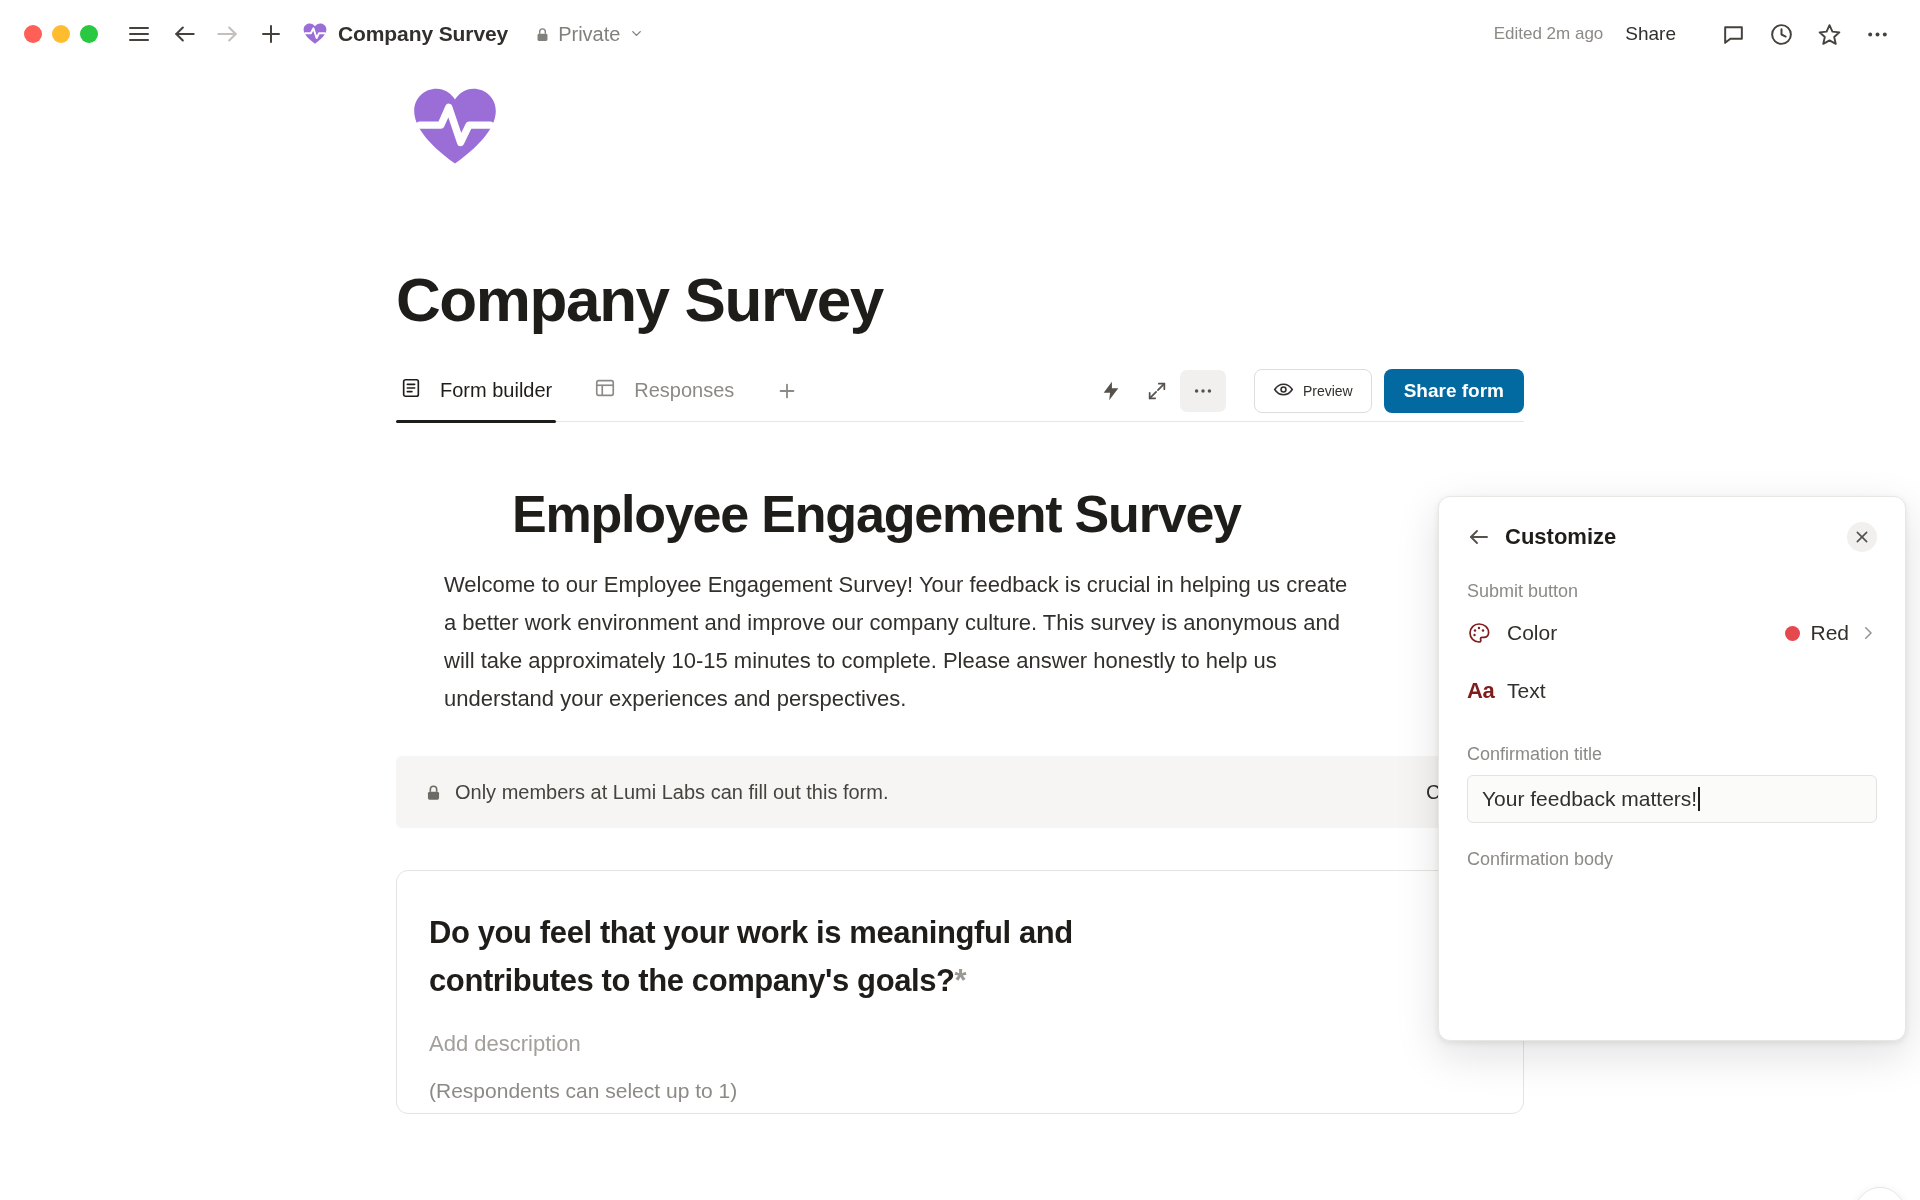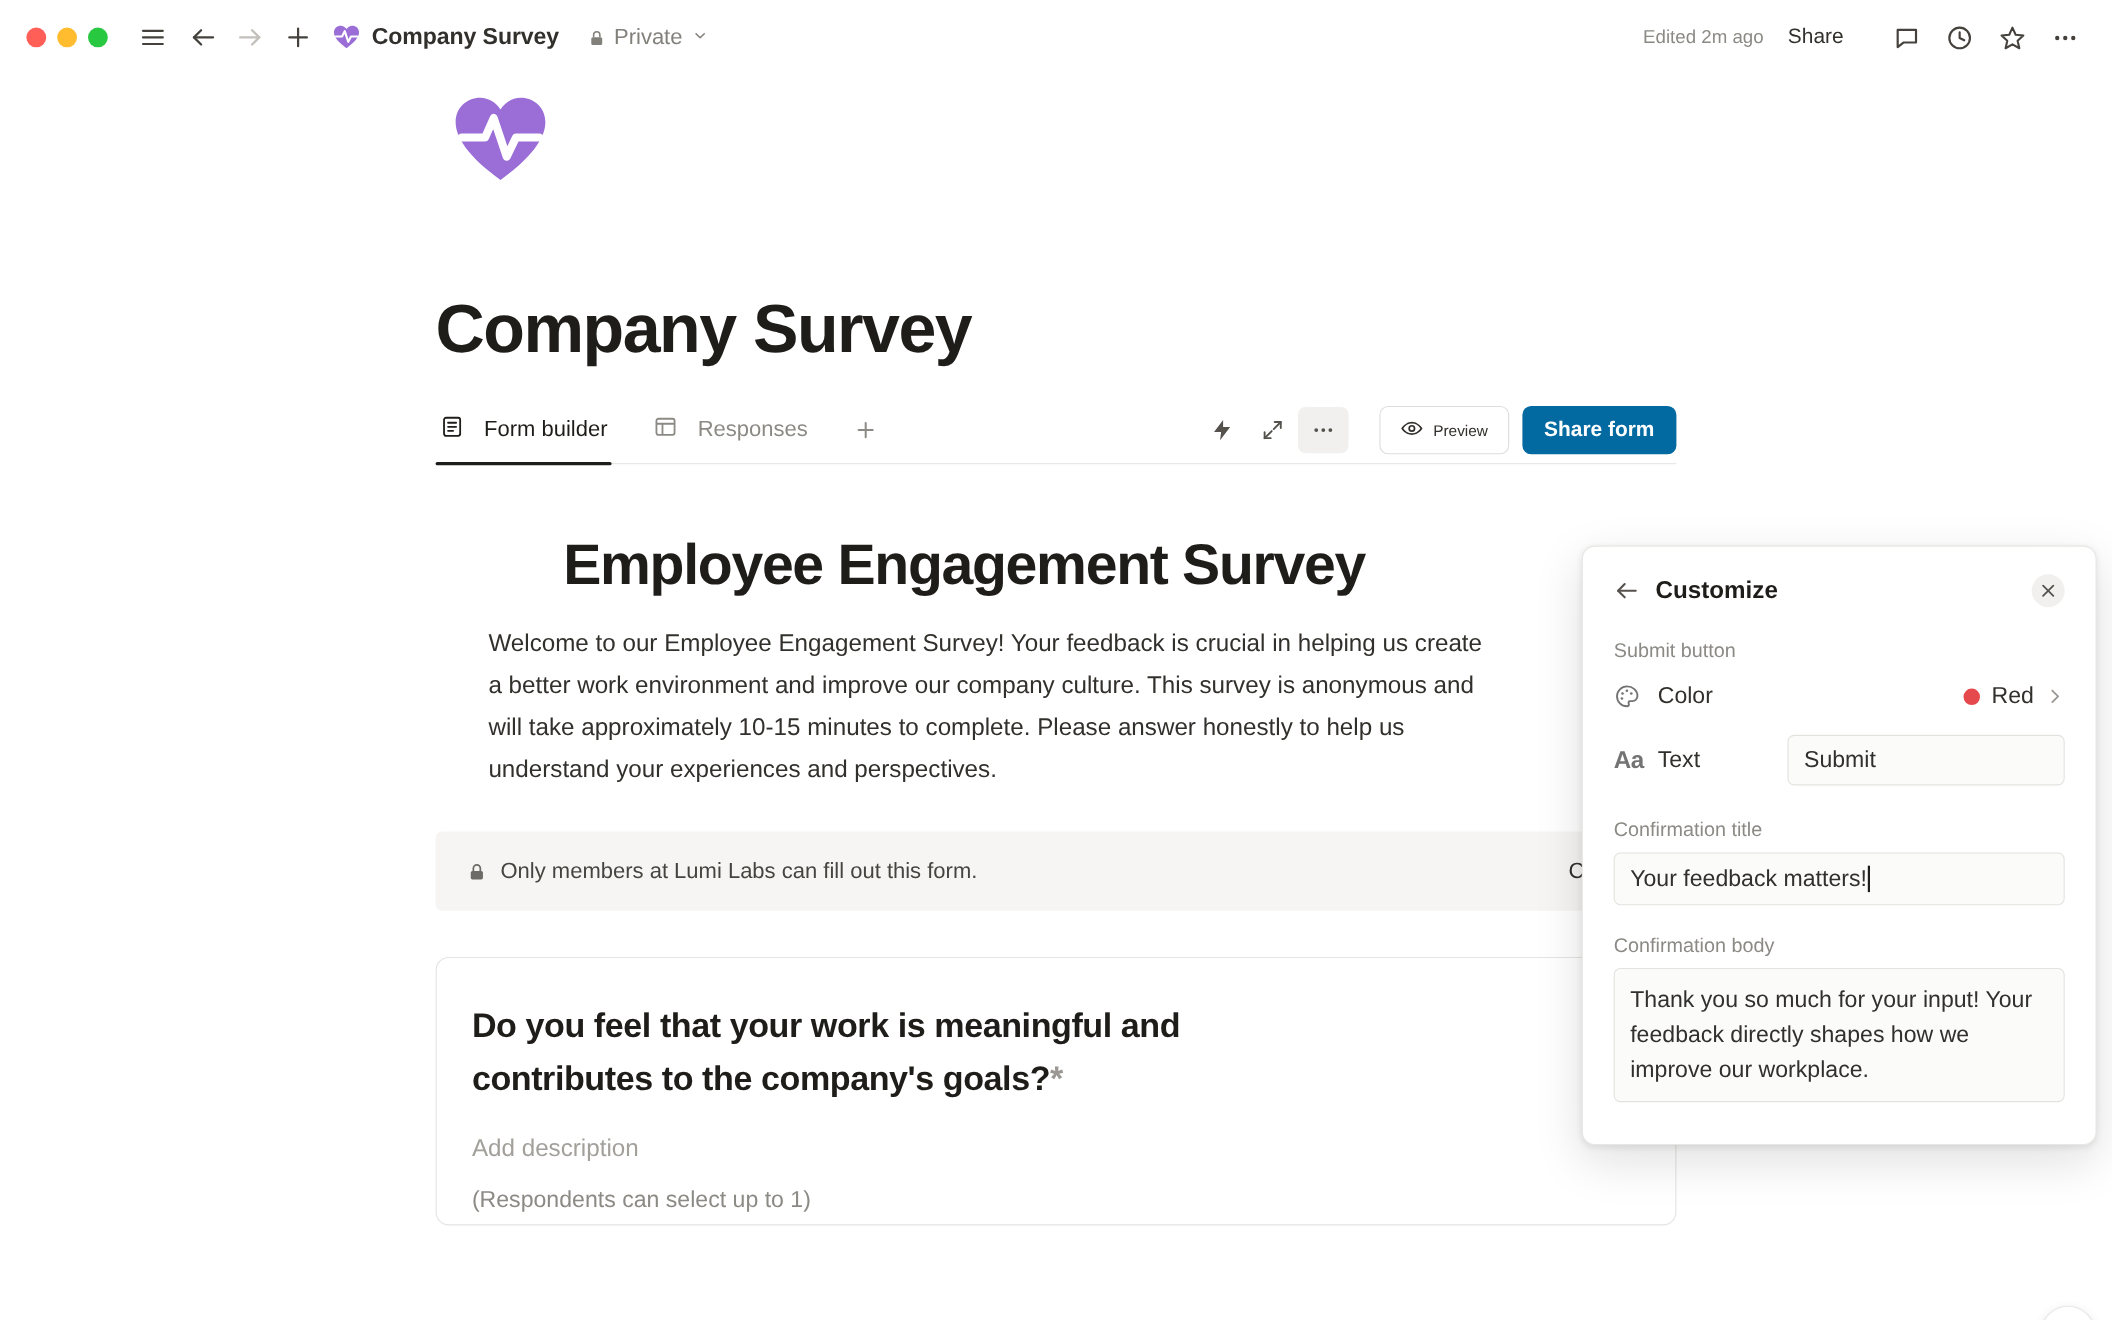--- a/index.html
+++ b/index.html
@@ -145,21 +145,21 @@
   .panel-title { font-size: 22px; font-weight: 700; color: #1f1d1a; }
   .panel-close {
     margin-left: auto; width: 30px; height: 30px; border-radius: 50%;
     background: #f1f0ee; display: flex; align-items: center; justify-content: center;
     color: #55524d;
   }
   .sec-label { margin-top: 26px; font-size: 18px; color: #8c8a85; }
   .row {
     display: flex; align-items: center; height: 54px; margin-top: 4px;
   }
-  .row .ico { width: 34px; display: flex; align-items: center; color: #737373; }
+  .row .ico { width: 34px; display: flex; align-items: center; color: #7f1d1d; }
   .row .lbl { font-size: 21px; color: #32302c; margin-left: 6px; }
   .row .right { margin-left: auto; display: flex; align-items: center; gap: 10px; }
   .color-dot { width: 15px; height: 15px; border-radius: 50%; background: #e5484d; }
   .color-name { font-size: 21px; color: #32302c; }
   .chev-r { color: #9b9894; display: flex; }
   .aa { font-size: 22px; font-weight: 700; color: #32302c; letter-spacing: -0.5px; }
 
   .input-box {
     height: 46px; border: 1px solid #e4e2df; border-radius: 6px;
     background: #fbfbfa; display: flex; align-items: center; padding: 0 14px;
@@ -428,31 +428,29 @@
           <svg width="18" height="18" viewBox="0 0 24 24">
               <polyline points="9,5 16,12 9,19" fill="none" stroke="currentColor" stroke-width="2.2" stroke-linecap="round" stroke-linejoin="round"></polyline>
             </svg>
         </span>
       </span>
     </div>
 
     <div class="row">
       <span class="ico aa">Aa</span>
       <span class="lbl">Text</span>
-      <span class="input-box text-input">Submit</span>
     </div>
 
     <div class="sec-label">Confirmation title</div>
     <div class="input-box full-input">
       <span>Your feedback matters!</span>
         <span class="caret"></span>
     </div>
 
     <div class="sec-label">Confirmation body</div>
-    <div class="body-box">Thank you so much for your input! Your feedback directly shapes how we improve our workplace.</div>
   </div>
 
   <div class="fab">
     <svg width="26" height="26" viewBox="0 0 24 24">
         <path d="M12 3l1.6 4.6L18 9.2l-4.4 1.6L12 15.4l-1.6-4.6L6 9.2l4.4-1.6z" fill="none" stroke="currentColor" stroke-width="1.5" stroke-linejoin="round"></path>
         <path d="M17.5 14.5l.8 2.2 2.2.8-2.2.8-.8 2.2-.8-2.2-2.2-.8 2.2-.8z" fill="none" stroke="currentColor" stroke-width="1.3" stroke-linejoin="round"></path>
       </svg>
   </div>
 </div>
 

